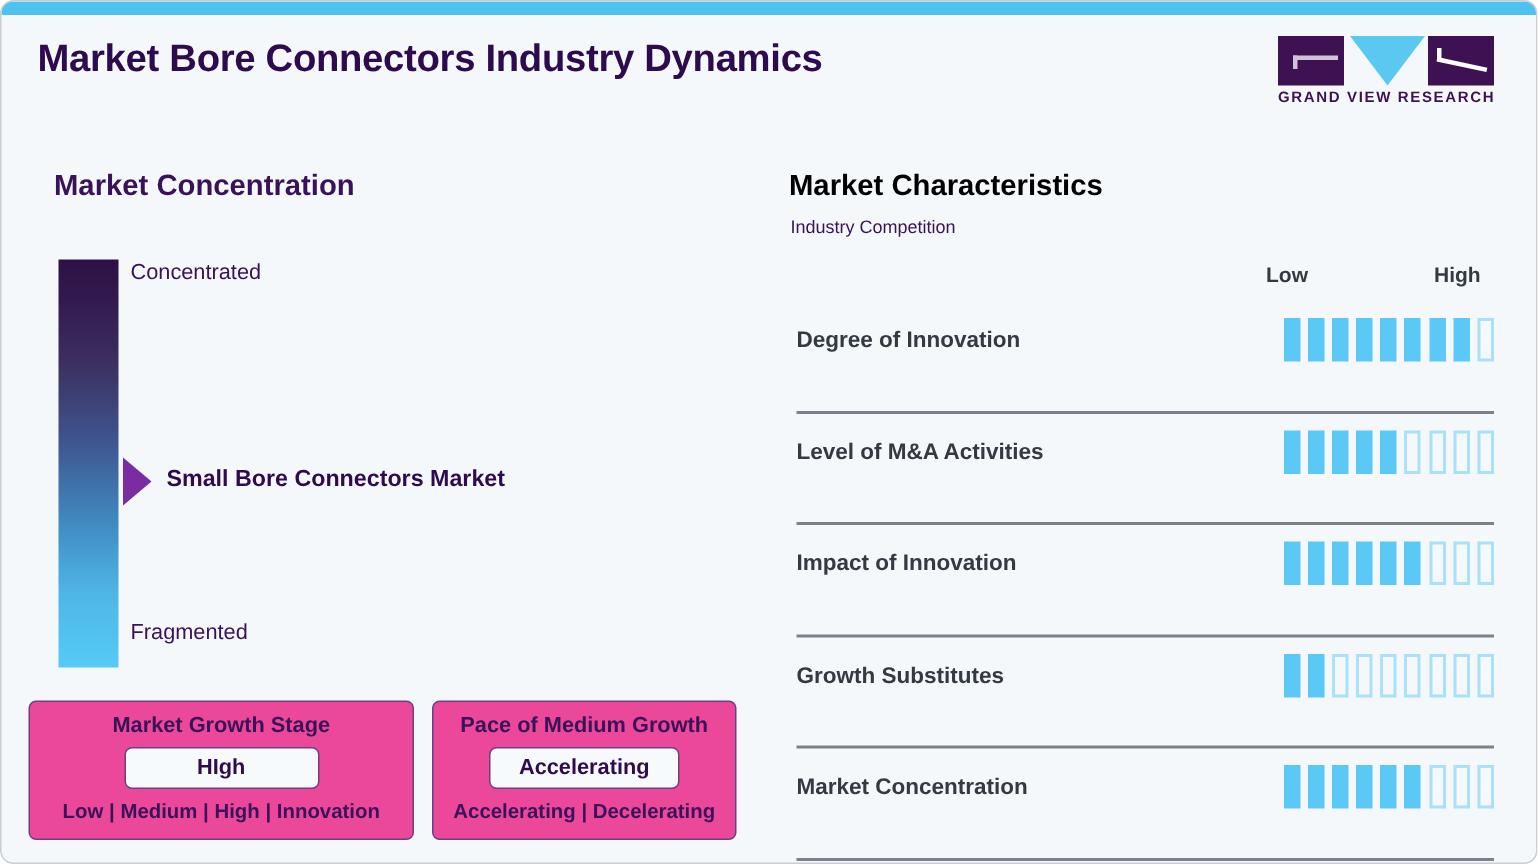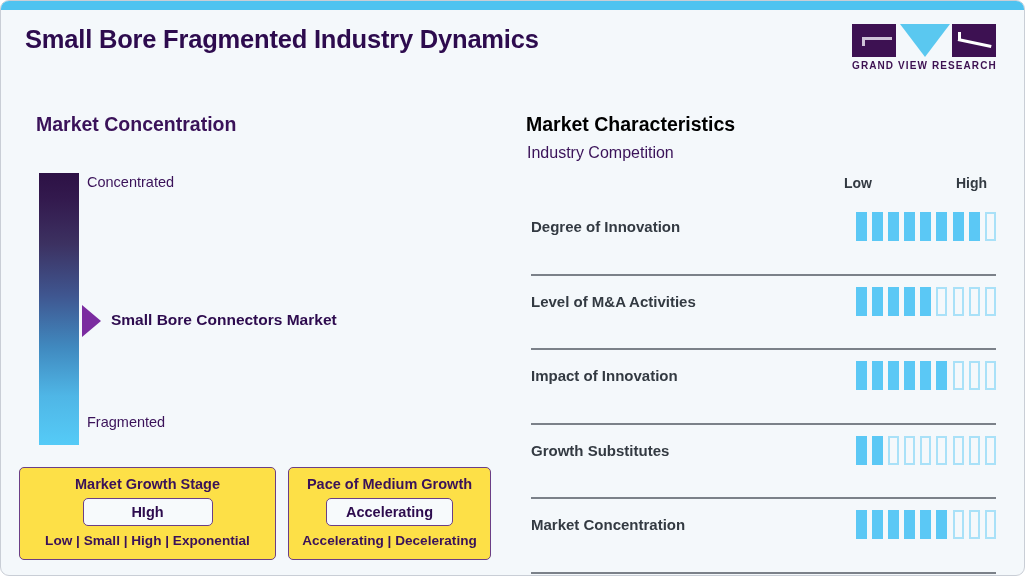--- a/index.html
+++ b/index.html
@@ -179,21 +179,21 @@
     color: #2d0b4e;
     white-space: nowrap;
   }
 
   
   .stat-box {
     position: absolute;
     box-sizing: border-box;
     border: 1px solid #6b3f86;
     border-radius: 5px;
-    background: #fde047;
+    background: #ec4899;
     text-align: center;
     padding-top: 7px;
   }
   #growth-stage-box { left: 18px; top: 466px; width: 257px; height: 93px; }
   #pace-box { left: 287px; top: 466px; width: 203px; height: 93px; }
   .stat-title {
     font-size: 14.5px;
     font-weight: bold;
     color: #3a1259;
     line-height: 18px;
@@ -226,21 +226,21 @@
     left: 525px;
     top: 112px;
     font-size: 19.5px;
     font-weight: bold;
     color: #000000;
   }
   #right-subheading {
     position: absolute;
     left: 526px;
     top: 143px;
-    font-size: 16px;
+    font-size: 12px;
     color: #3a1259;
   }
   #scale-low {
     position: absolute;
     left: 843px;
     top: 174px;
     font-size: 14px;
     font-weight: bold;
     color: #333a42;
   }
@@ -288,21 +288,21 @@
   .tick.on  { background: #5bc8f5; }
   .tick.off { background: transparent; border: 2px solid #a9e1f8; }
 </style>
 </head>
 <body>
 
 <div id="card">
 
   <div id="top-accent"></div>
 
-  <div id="page-title">Small Bore Fragmented Industry Dynamics</div>
+  <div id="page-title">Market Bore Connectors Industry Dynamics</div>
 
   <div id="logo">
     <div id="logo-marks">
       <div class="logo-block" id="logo-block-left"></div>
       <div id="logo-triangle"></div>
       <div class="logo-block" id="logo-block-right"></div>
     </div>
     <div id="logo-text">GRAND VIEW RESEARCH</div>
   </div>
 
@@ -311,21 +311,21 @@
   <div id="gradient-bar"></div>
   <div id="label-concentrated">Concentrated</div>
   <div id="label-fragmented">Fragmented</div>
 
   <div id="marker-arrow"></div>
   <div id="marker-label">Small Bore Connectors Market</div>
 
   <div class="stat-box" id="growth-stage-box">
     <div class="stat-title">Market Growth Stage</div>
     <div class="stat-value-wrap">HIgh</div>
-    <div class="stat-scale">Low | Small | High | Exponential</div>
+    <div class="stat-scale">Low | Medium | High | Innovation</div>
   </div>
 
   <div class="stat-box" id="pace-box">
     <div class="stat-title">Pace of Medium Growth</div>
     <div class="stat-value-wrap">Accelerating</div>
     <div class="stat-scale">Accelerating | Decelerating</div>
   </div>
 
   <div id="right-heading">Market Characteristics</div>
   <div id="right-subheading">Industry Competition</div>

